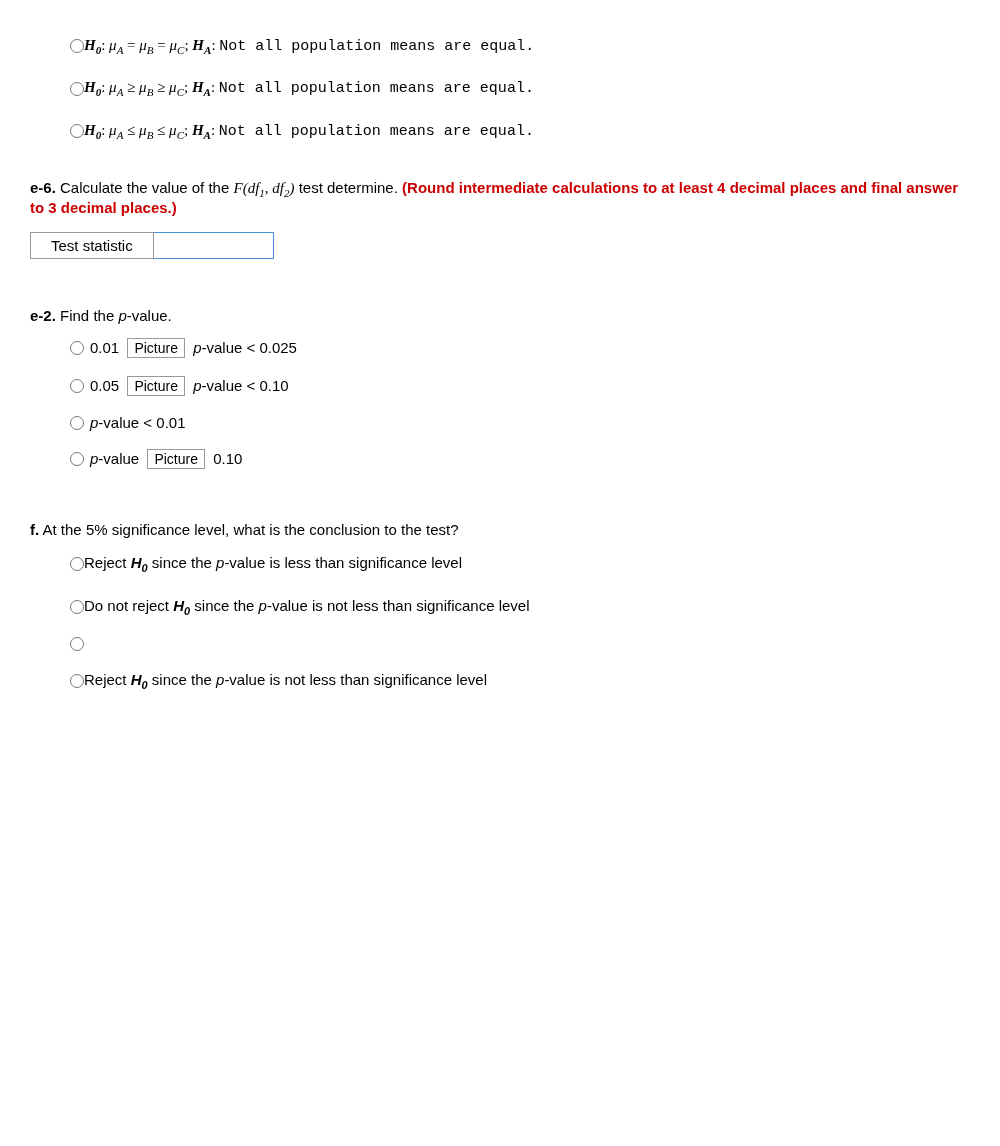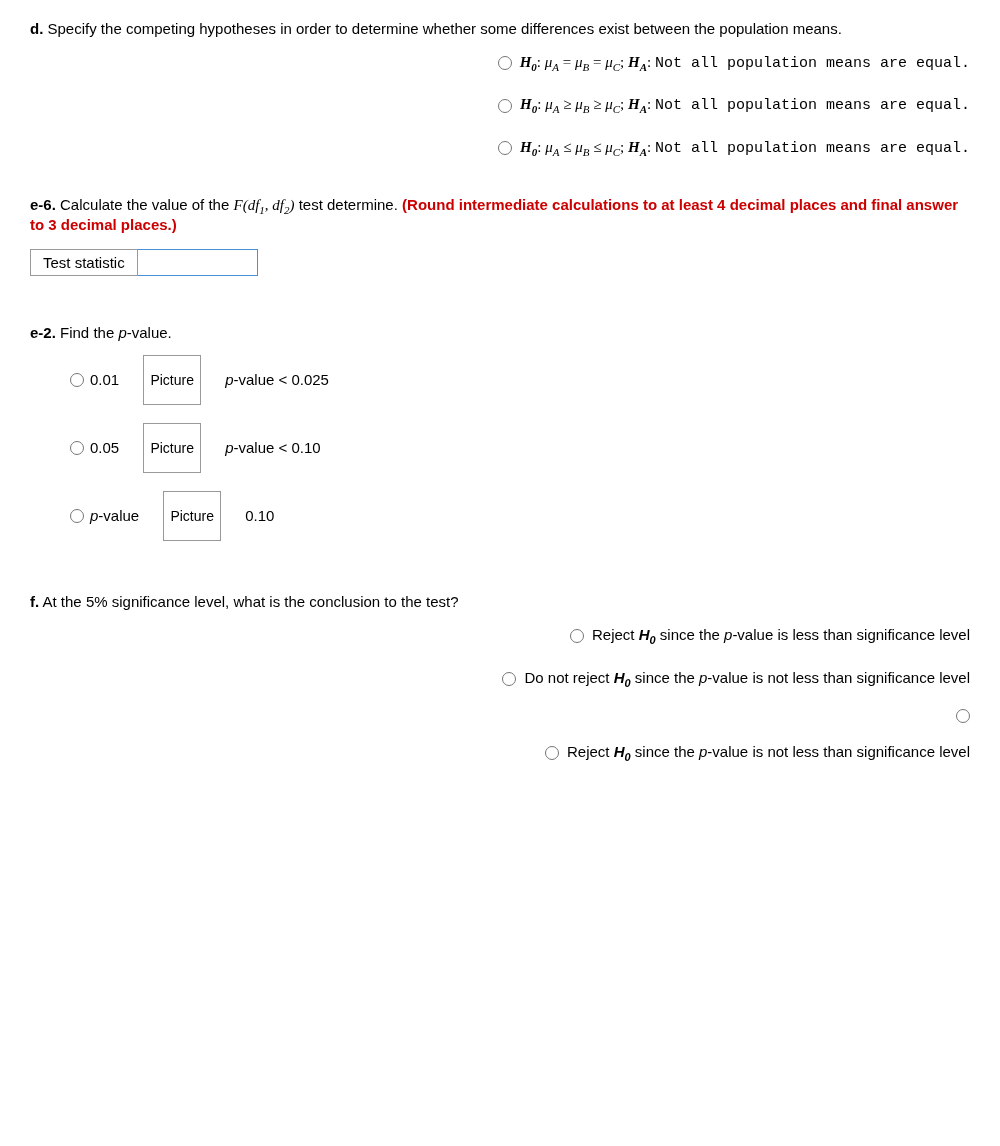--- a/index.html
+++ b/index.html
@@ -31,22 +31,21 @@
       margin-top: 14px;
       display: flex;
       flex-direction: column;
       gap: 18px;
       padding-left: 40px;
     }
 
     .radio-option {
       display: flex;
       align-items: center;
-      gap: 8px;
-      justify-content: flex-end;
+      gap: 0;
     }
 
     .radio-option input[type="radio"] {
       width: 14px;
       height: 14px;
       accent-color: #555;
       flex-shrink: 0;
     }
 
     .option-text {
@@ -61,21 +60,21 @@
 
     .test-statistic-row {
       display: flex;
       align-items: center;
       gap: 0;
       margin-top: 16px;
     }
 
     .test-statistic-label {
       border: 1px solid #999;
-      padding: 4px 12px;
+      padding: 4px 20px;
       font-size: 15px;
       background: #fff;
       white-space: nowrap;
     }
 
     .test-statistic-input {
       border: 1px solid #4a90d9;
       border-left: none;
       padding: 4px 8px;
       width: 120px;
@@ -84,24 +83,24 @@
       background: #fff;
     }
 
     .e2-section {
       margin-top: 28px;
     }
 
     .picture-badge {
       display: inline-block;
       border: 1px solid #999;
-      padding: 16px 6px;
+      padding: 1px 6px;
       font-size: 14px;
       background: #fff;
-      margin: 0 20px;
+      margin: 0 4px;
     }
 
     .pvalue-option {
       display: flex;
       align-items: center;
       gap: 6px;
       font-size: 15px;
     }
 
     .pvalue-option input[type="radio"] {
@@ -135,24 +134,20 @@
 
     .hypothesis-mono {
       font-family: 'Courier New', Courier, monospace;
       font-size: 15px;
     }
   </style>
 </head>
 <body>
 
 <div class="section">
-  <p>
-    <span class="section-label">d.</span>
-    <span>Specify the competing hypotheses in order to determine whether some differences exist between the population means.</span>
-  </p>
 
   <div class="radio-group">
 
     <div class="radio-option">
       <input type="radio" name="part_d" id="d1" style="">
       <label for="d1" class="option-text">
         <span class="hypothesis-text"><span style="font-style:italic;font-weight:bold;">H</span><sub style="font-style:italic;font-weight:bold;">0</sub>: <span style="font-style:italic;">μ<sub>A</sub></span> = <span style="font-style:italic;">μ<sub>B</sub></span> = <span style="font-style:italic;">μ<sub>C</sub></span>; <span style="font-style:italic;font-weight:bold;">H</span><span style="font-style:italic;font-weight:bold;"><sub>A</sub></span>: </span><span class="hypothesis-mono">Not all population means are equal.</span>
       </label>
     </div>
 
@@ -204,20 +199,26 @@
 
     <div class="pvalue-option">
       <input type="radio" name="part_e2" id="e2_2" style="">
       <label for="e2_2">
         <span>0.05</span>
         <span class="picture-badge">Picture</span>
         <span><i>p</i>-value &lt; 0.10</span>
       </label>
     </div>
 
+    <div class="pvalue-option">
+      <input type="radio" name="part_e2" id="e2_3" style="">
+      <label for="e2_3">
+        <span><i>p</i>-value &lt; 0.01</span>
+      </label>
+    </div>
 
 
     <div class="pvalue-option">
       <input type="radio" name="part_e2" id="e2_5" style="">
       <label for="e2_5">
         <span><i>p</i>-value</span>
         <span class="picture-badge">Picture</span>
         <span>0.10</span>
       </label>
     </div>

